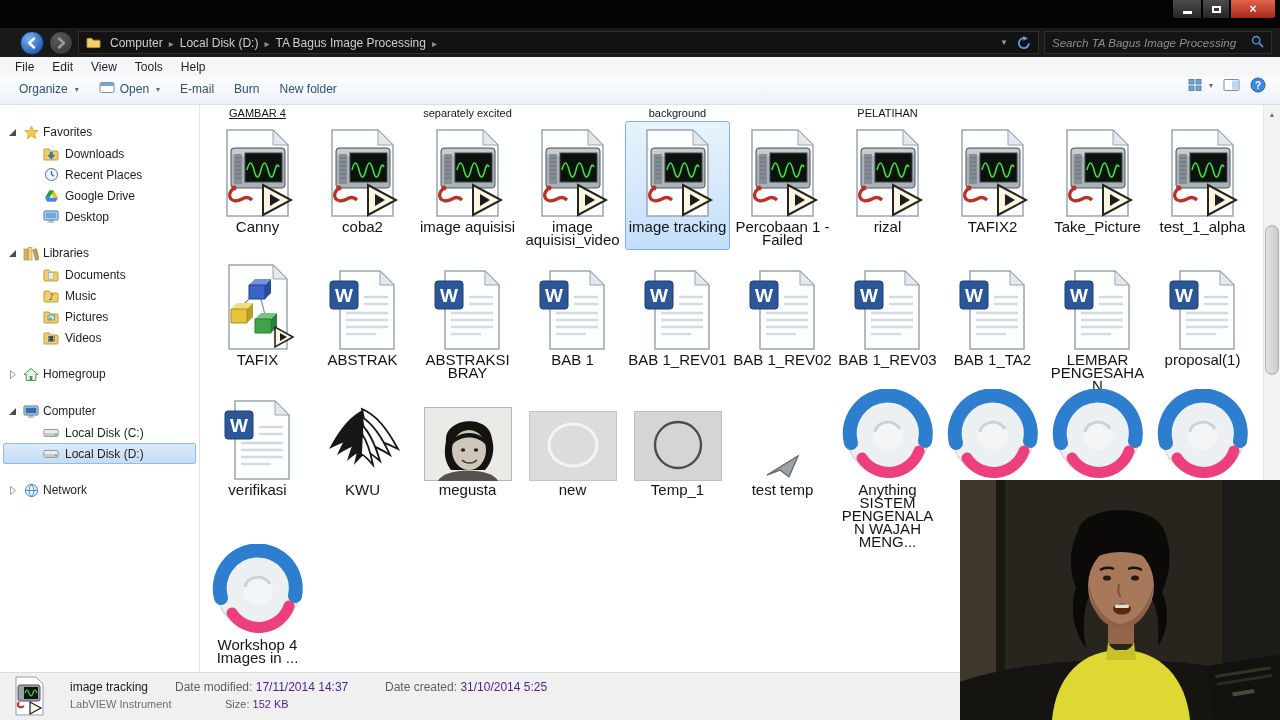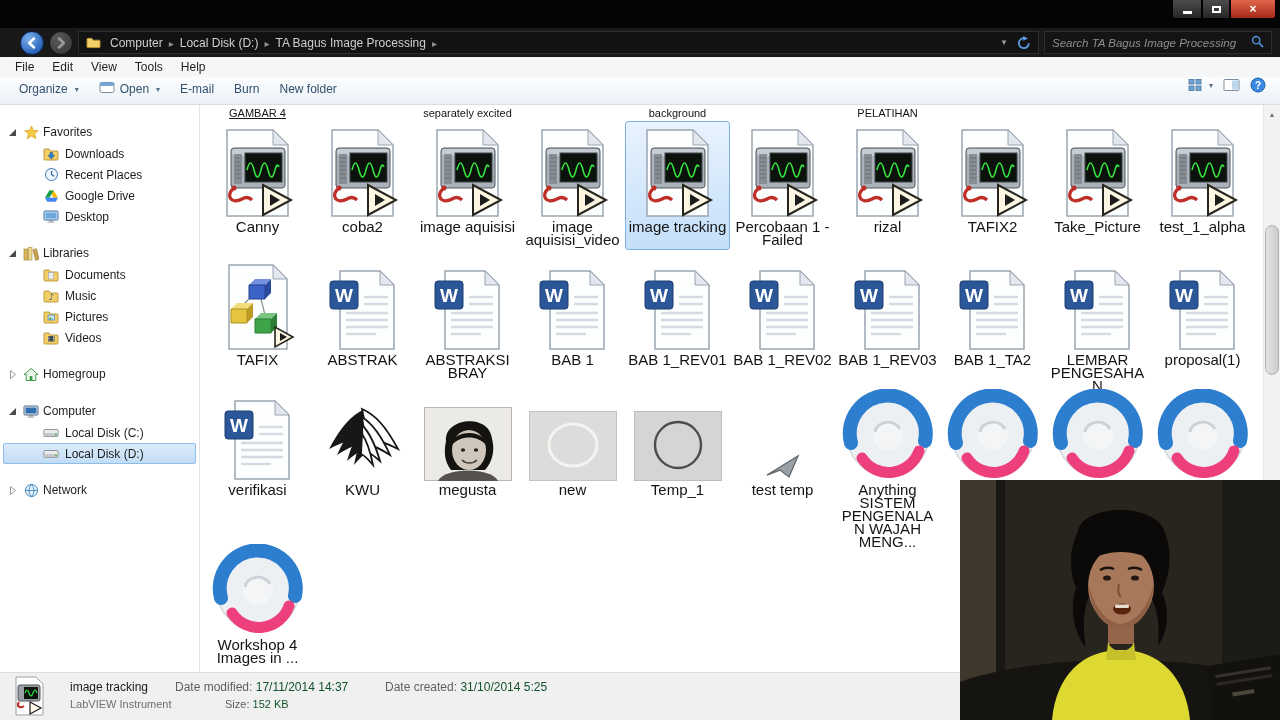--- a/index.html
+++ b/index.html
@@ -68,21 +68,21 @@
 .scr-thumb{position:absolute;left:1px;top:120px;width:14px;height:150px;background:linear-gradient(90deg,#e3e3e3,#cbcbcb);border:1px solid #b2b2b2;border-radius:7px;}
 
 
 .statusbar{position:absolute;left:0;bottom:0;width:1280px;height:48px;background:#f0f0f0;border-top:1px solid #dcdcdc;font-size:12px;}
 .st-fileicon{position:absolute;left:12px;top:3px;}
 .st-fname{position:absolute;left:70px;top:7px;color:#1a1a1a;}
 .st-ftype{position:absolute;left:70px;top:25px;color:#6f6f6f;font-size:11px;}
 .st-m1{position:absolute;left:175px;top:7px;color:#5f5f5f;}
 .st-m2{position:absolute;left:385px;top:7px;color:#5f5f5f;}
 .st-m3{position:absolute;left:225px;top:25px;color:#5f5f5f;font-size:11px;}
-.st-m1 .val,.st-m2 .val,.st-m3 .val{color:#14532d;}
+.st-m1 .val,.st-m2 .val,.st-m3 .val{color:#4c1d95;}
 
 
 .webcam{position:absolute;left:960px;top:480px;width:320px;height:240px;z-index:50;overflow:hidden;}
 </style>
 </head>
 <body>
 
 <div class="screen">
 
   <div class="titlebar">

